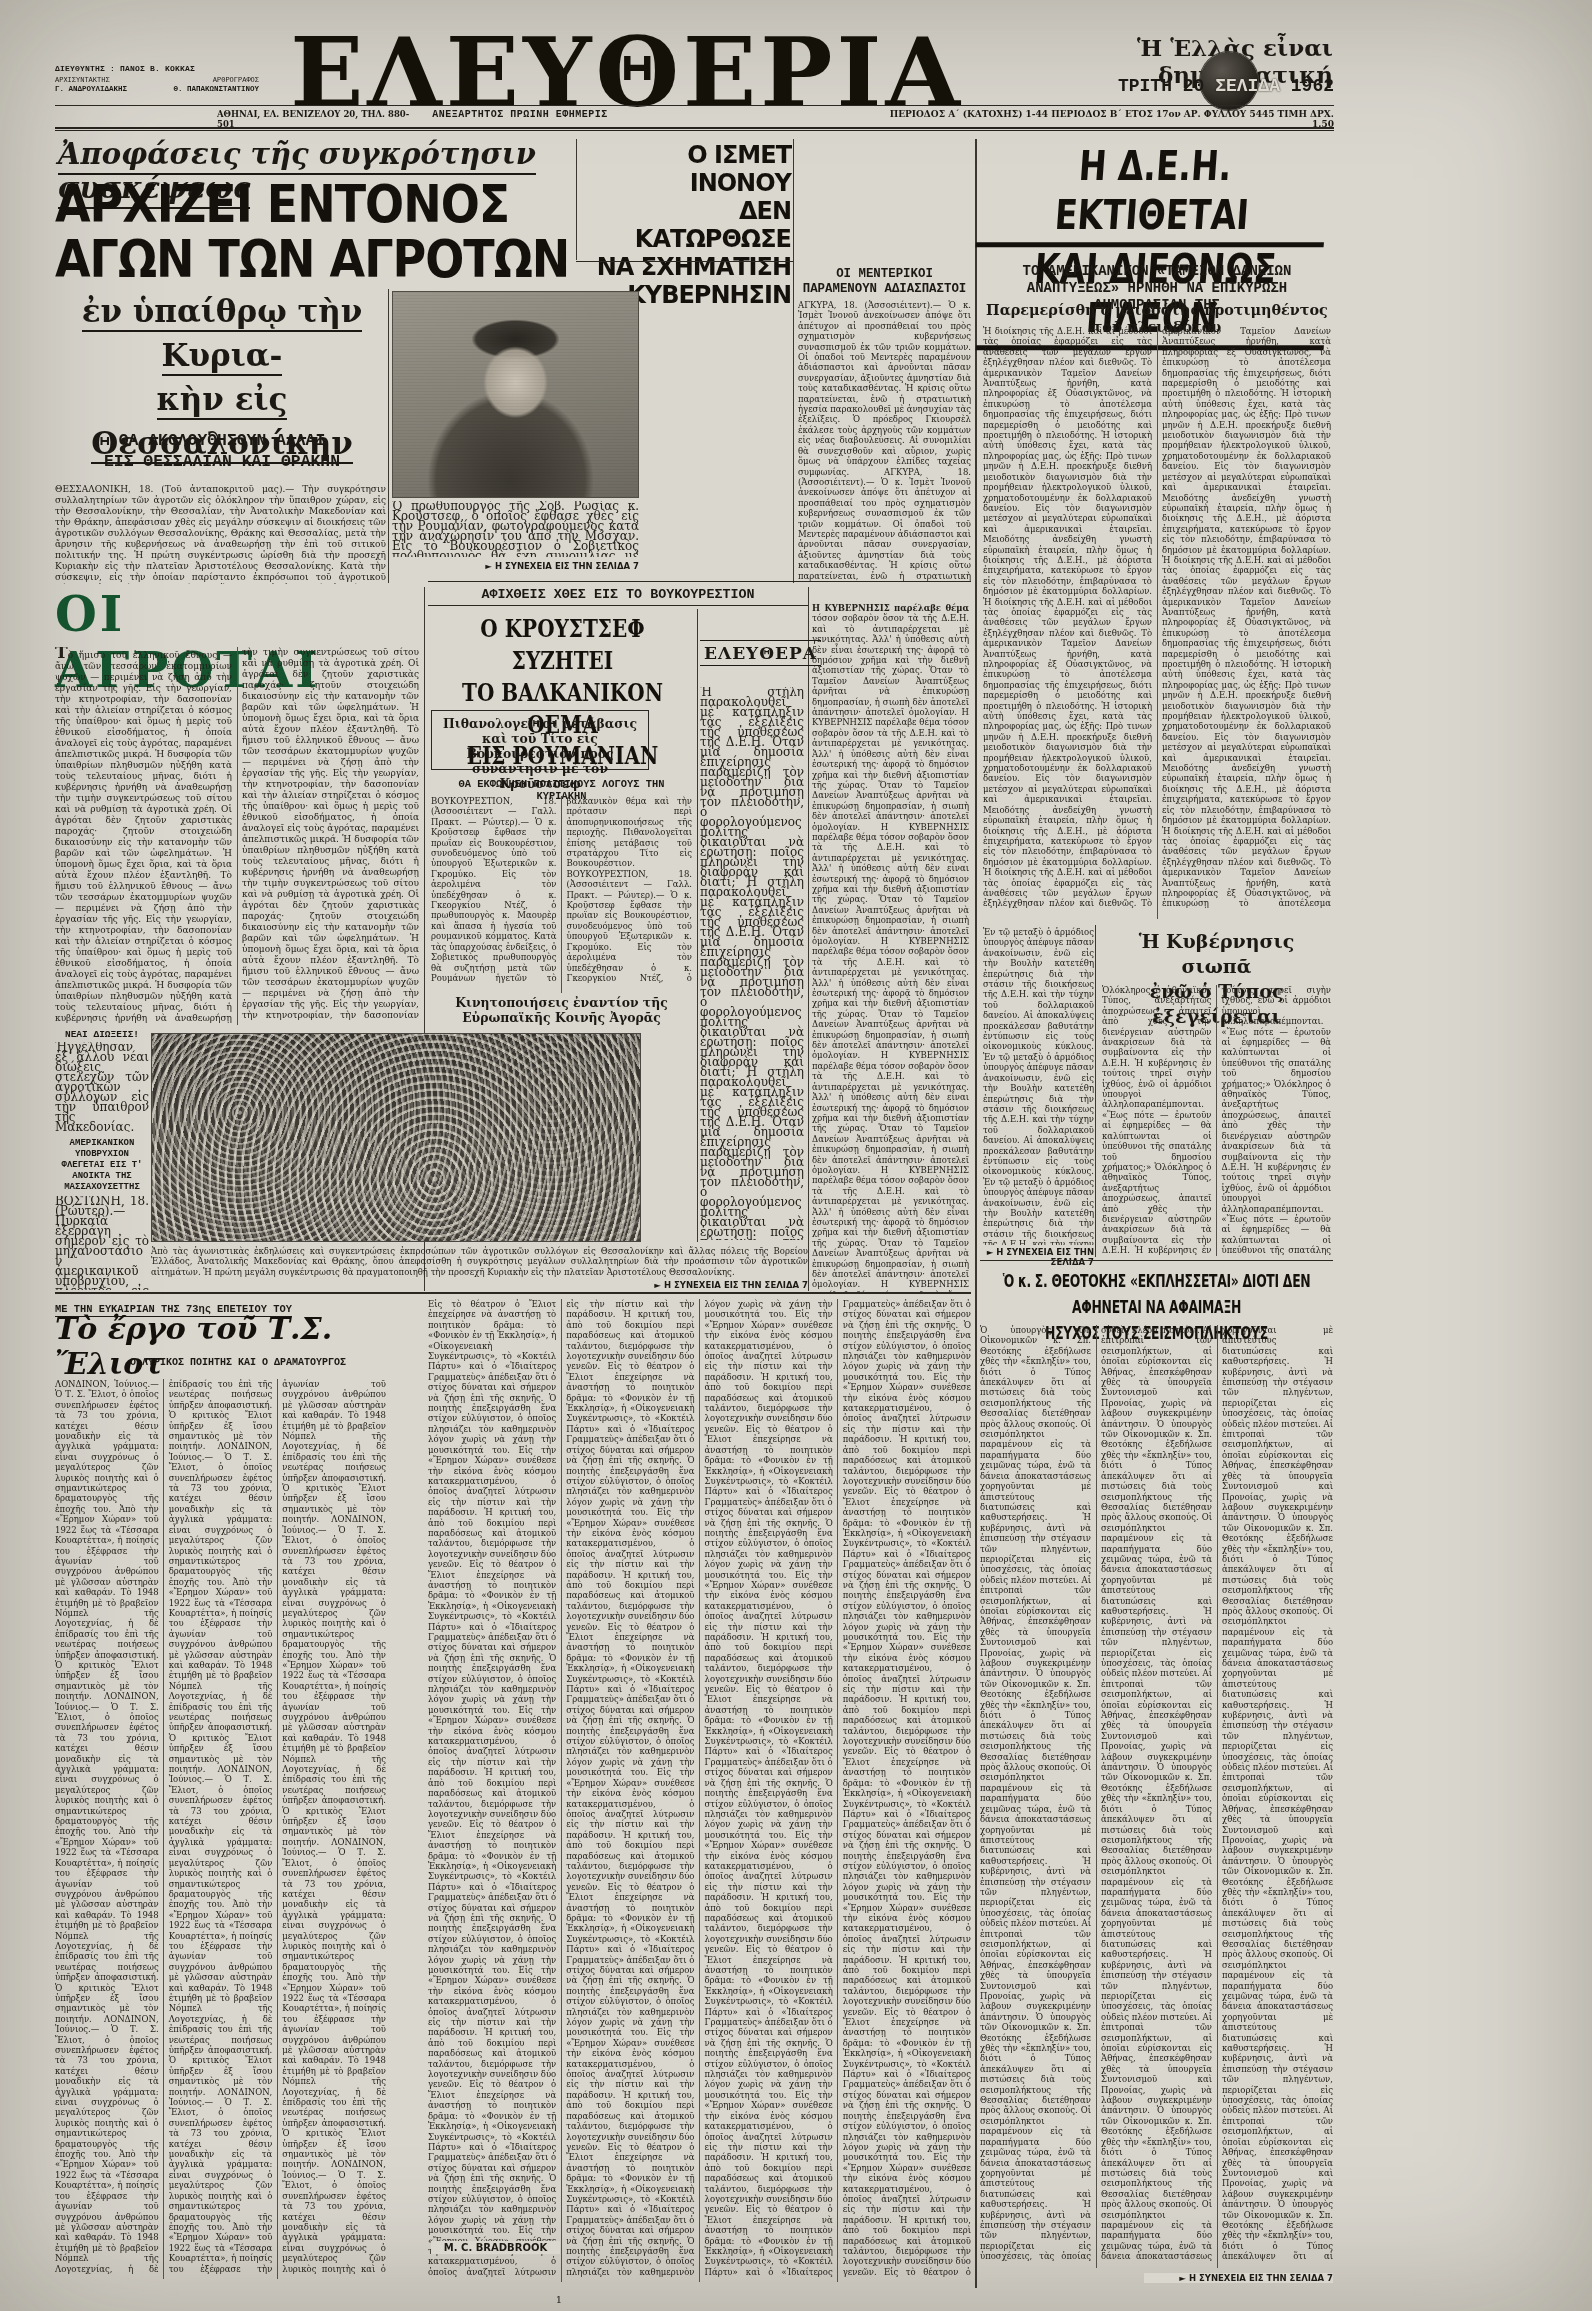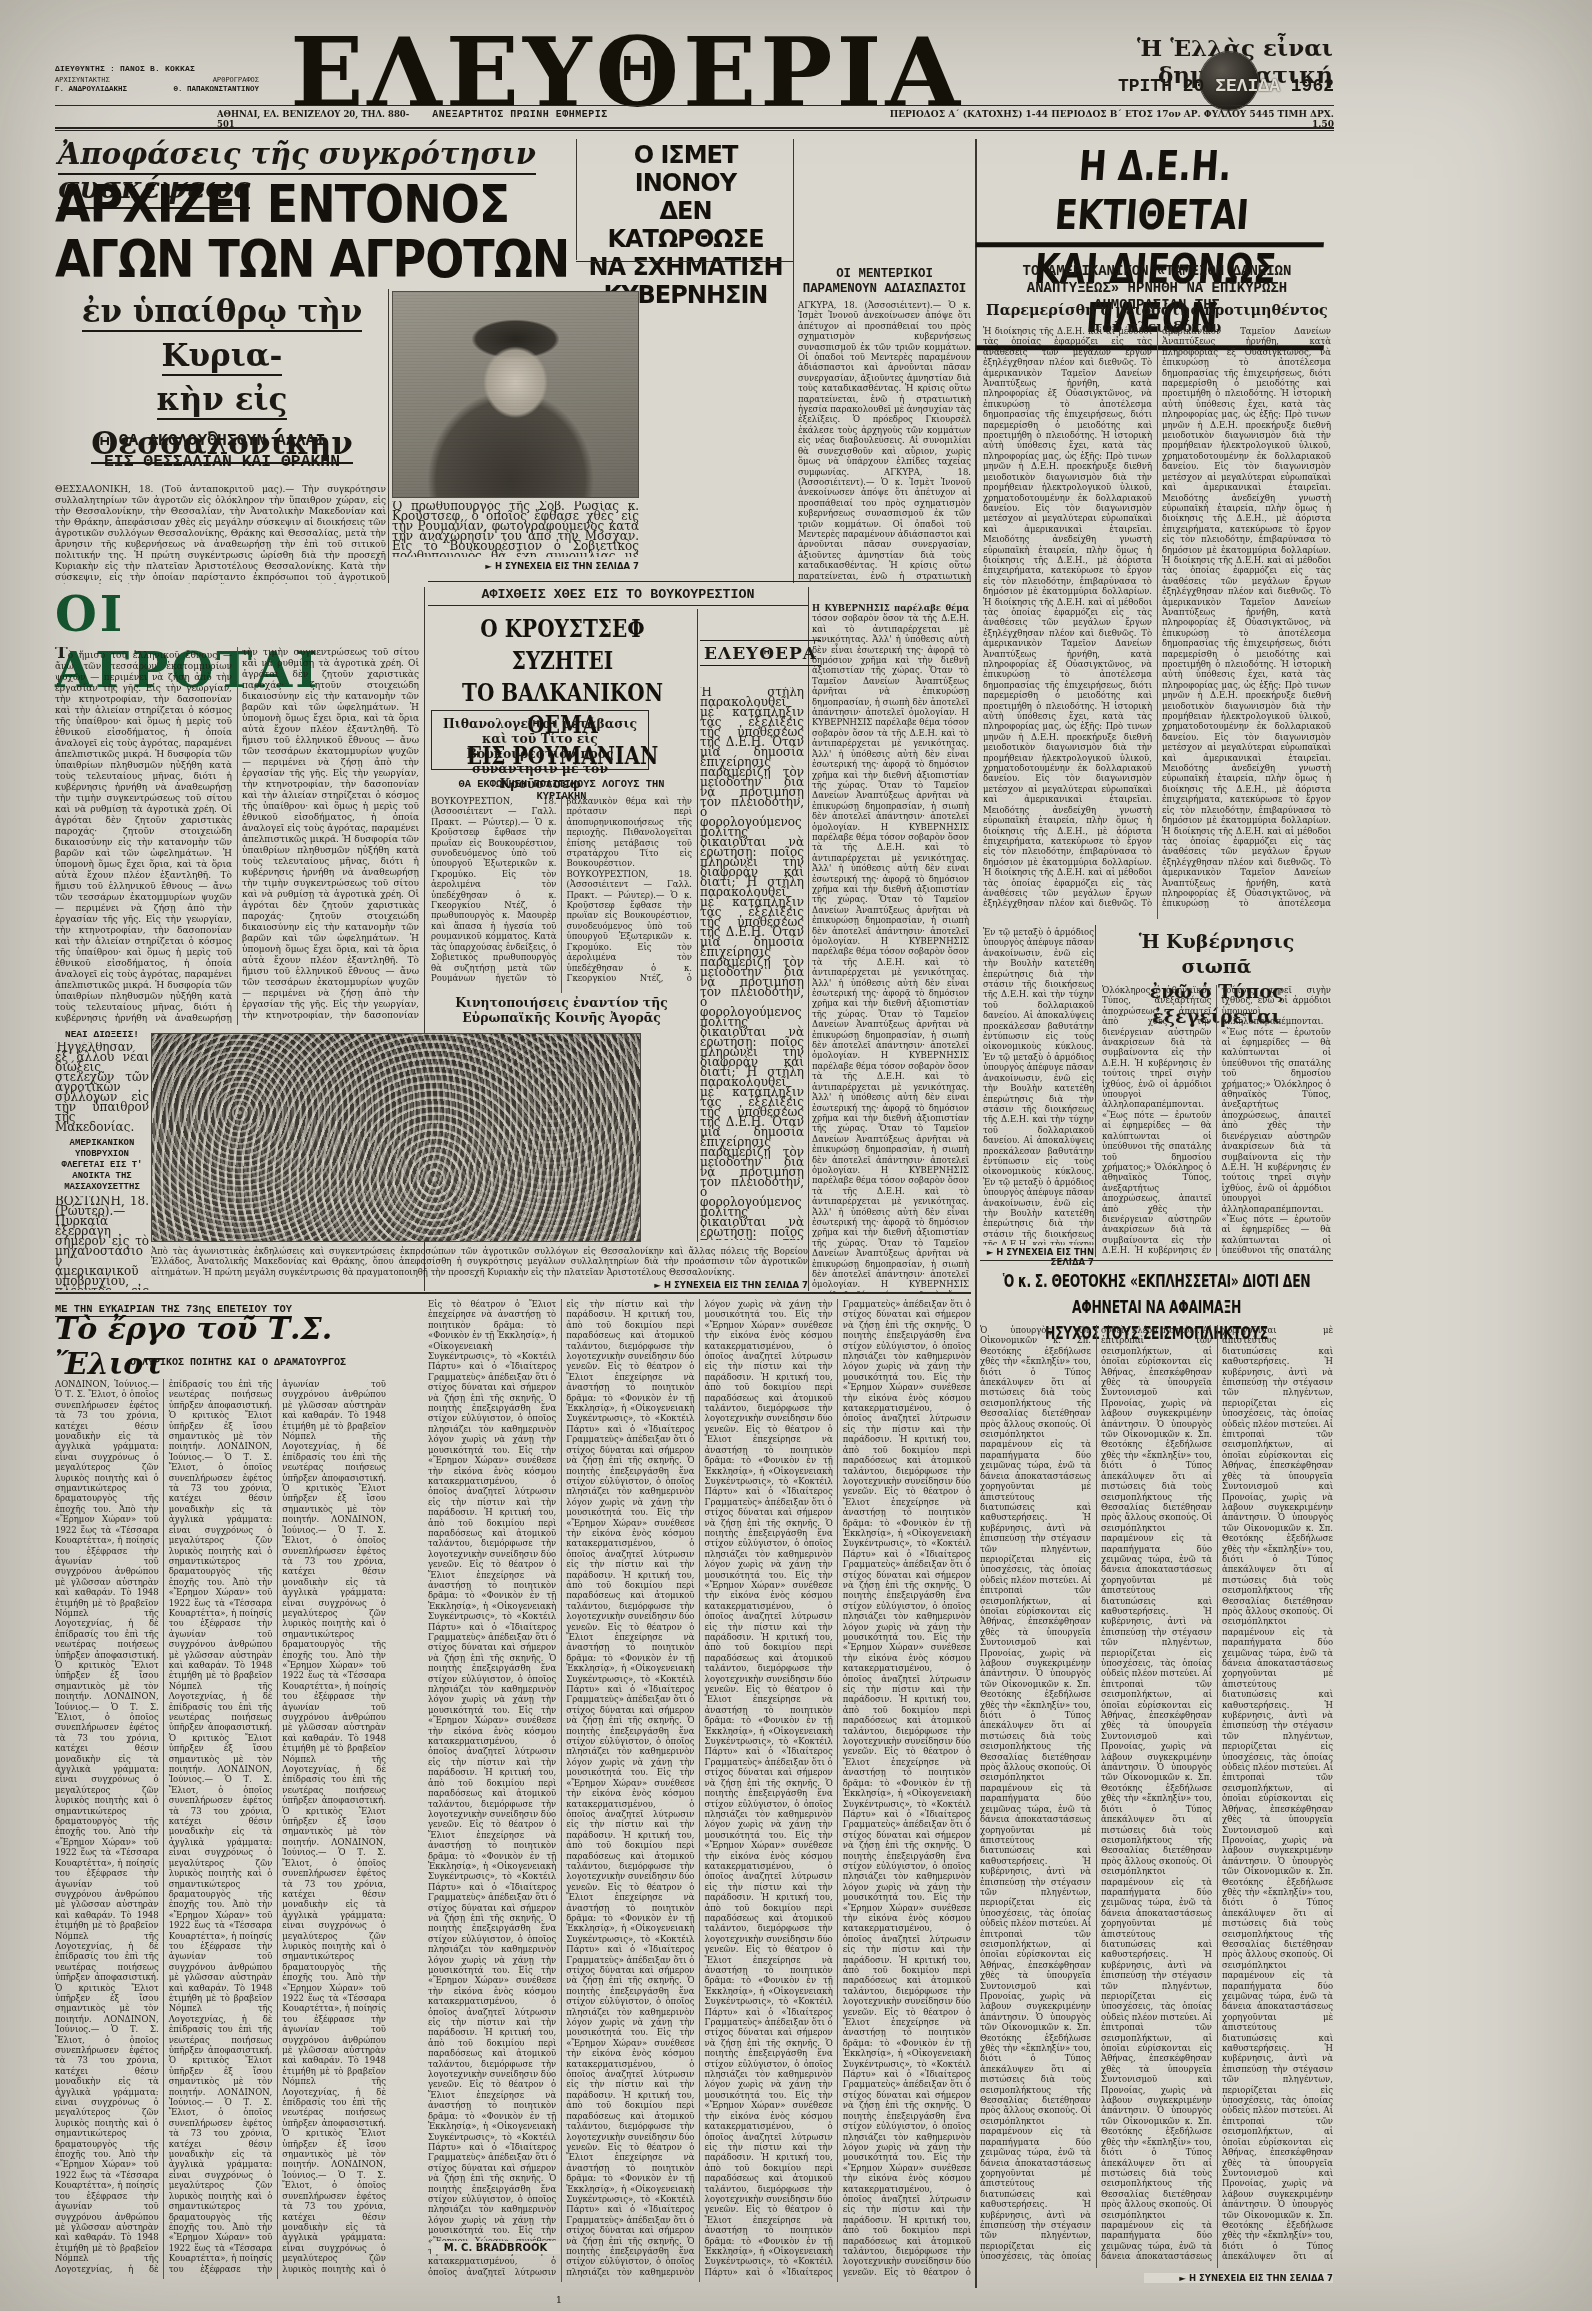--- a/index.html
+++ b/index.html
@@ -16,21 +16,21 @@
   .bt{font-size:8.5px;line-height:10.4px;text-align:justify;overflow:hidden;color:#23201a;word-break:break-word}
   .bt9{font-size:9px;line-height:11px}
   .bt8{font-size:12px;line-height:10px}
   .c2{column-count:2;column-gap:10px;column-rule:1px solid #55504a;column-fill:auto}
   .c3{column-count:3;column-gap:10px;column-rule:1px solid #55504a;column-fill:auto}
   .c4{column-count:4;column-gap:10px;column-rule:1px solid #55504a;column-fill:auto}
   .rule{background:#2b2822}
   .vrule{width:1px;background:#3c3831}
   .hl{font-family:"DejaVu Sans",sans-serif;font-weight:bold;color:#14110c}
   .lead-h{font-size:46px;line-height:49px;letter-spacing:-1px;transform:scaleY(1.12);transform-origin:left top}
-  .ismet{font-size:24px;line-height:28px;letter-spacing:-1px;text-align:center}
+  .ismet{font-size:24px;line-height:28px;letter-spacing:-1px;text-align:right}
   .deh-line{display:inline-block;font-size:33px;letter-spacing:0;border-bottom:4px solid #14110c;padding-bottom:3px;
             transform:skewX(-4deg) scaleY(1.25);transform-origin:center top;margin-bottom:18px}
   .krou{font-size:20px;line-height:26px;font-weight:bold;text-align:center;transform:scaleY(1.22);transform-origin:center top;color:#14110c}
   .sub-u span{border-bottom:2px solid #1c1914;padding-bottom:1px}
   .firstline::first-line{font-weight:bold}
   .dropcap::first-letter{font-size:17px;font-weight:bold}
   .stamp{border-radius:50%;background:radial-gradient(circle at 38% 32%,#5a564e,#221f1a 72%);box-shadow:0 0 0 1px #44403a}
   .photo-khrushchev{border:1px solid #514d45;background:
      repeating-linear-gradient(0deg,rgba(0,0,0,.05) 0 1px,rgba(255,255,255,0) 1px 3px),
      radial-gradient(ellipse 52px 58px at 50% 44%, rgba(206,199,185,.95) 0%, rgba(172,165,151,.9) 55%, rgba(172,165,151,0) 62%),

